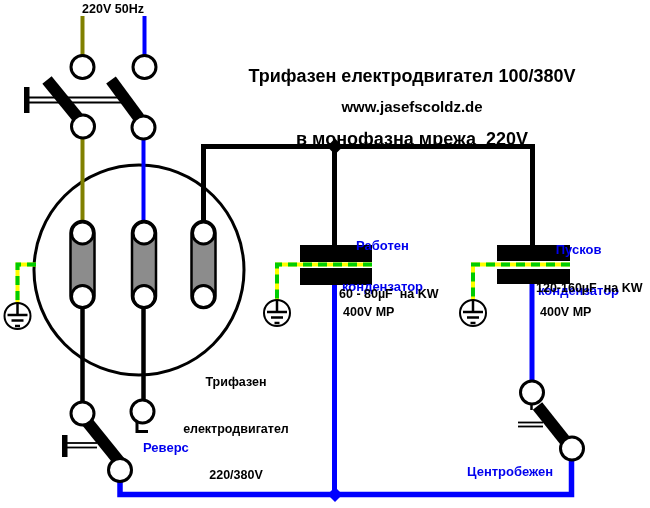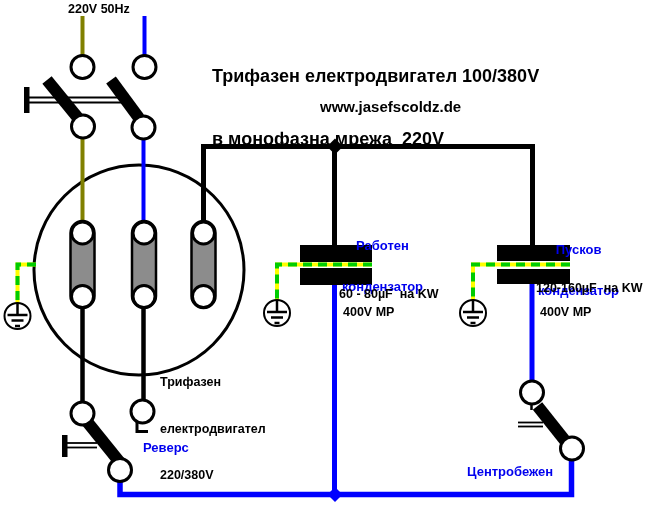--- a/index.html
+++ b/index.html
@@ -1,21 +1,21 @@
 <!DOCTYPE html>
 <html style="--background: #ffffff; --wire_blue: #0000ff; --wire_olive: #808000; --ground_green: #00cc00; --ground_yellow: #ffff00; --winding_gray: #8c8c8c; --label_blue: #0000ee;"><head>
 <meta charset="utf-8">
 <style>
   html,body{margin:0;padding:0;background:#fff;}
   .canvas{position:relative;width:650px;height:508px;background:var(--background,#fff);
           font-family:"Liberation Sans",sans-serif;overflow:hidden;}
   svg{position:absolute;left:0;top:0;}
   .lbl{position:absolute;font-weight:bold;white-space:pre;color:#000;text-align:center;}
   .lbl.blue{color:var(--label_blue,#0000ee);}
-  .center{text-align:left;}
+  .center{text-align:center;}
   
   .outline{fill:none;stroke:#000;stroke-width:3;}
   .wire-black{stroke:#000;fill:none;}
   .wire-blue{stroke:var(--wire_blue,#0000ff);fill:none;}
   .wire-olive{stroke:var(--wire_olive,#808000);fill:none;}
   .wire-yellow{stroke:var(--ground_yellow,#ffff00);fill:none;}
   .wire-green{stroke:var(--ground_green,#00cc00);fill:none;stroke-dasharray:9 6;}
   .node{fill:#fff;stroke:#000;stroke-width:3;}
   .blade{stroke:#000;stroke-width:12;}
   .plate{fill:#000;}
@@ -132,21 +132,21 @@
     <use href="#gnd" x="473" y="313"></use>
   </svg>
 
   <div class="lbl center" style="left:68px;top:2px;width:90px;font-size:12.5px;">220V 50Hz</div>
 
   <div class="lbl center" style="left:212px;top:24px;width:400px;font-size:18px;line-height:21px;">
     <div>Трифазен електродвигател 100/380V</div>
     <div>в монофазна мрежа  220V</div>
   </div>
 
-  <div class="lbl center" style="left:320px;top:98px;width:200px;font-size:15px;">www.jasefscoldz.de</div>
+  <div class="lbl center" style="left:312px;top:98px;width:200px;font-size:15px;">www.jasefscoldz.de</div>
 
   <div class="lbl center" style="left:160px;top:344px;width:152px;font-size:12.5px;line-height:15.5px;">
     <div>Трифазен</div>
     <div>електродвигател</div>
     <div>220/380V</div>
   </div>
 
   <div class="lbl blue" style="left:342px;top:212px;font-size:13px;line-height:13.5px;">
     <div>Работен</div>
     <div>кондензатор</div>

